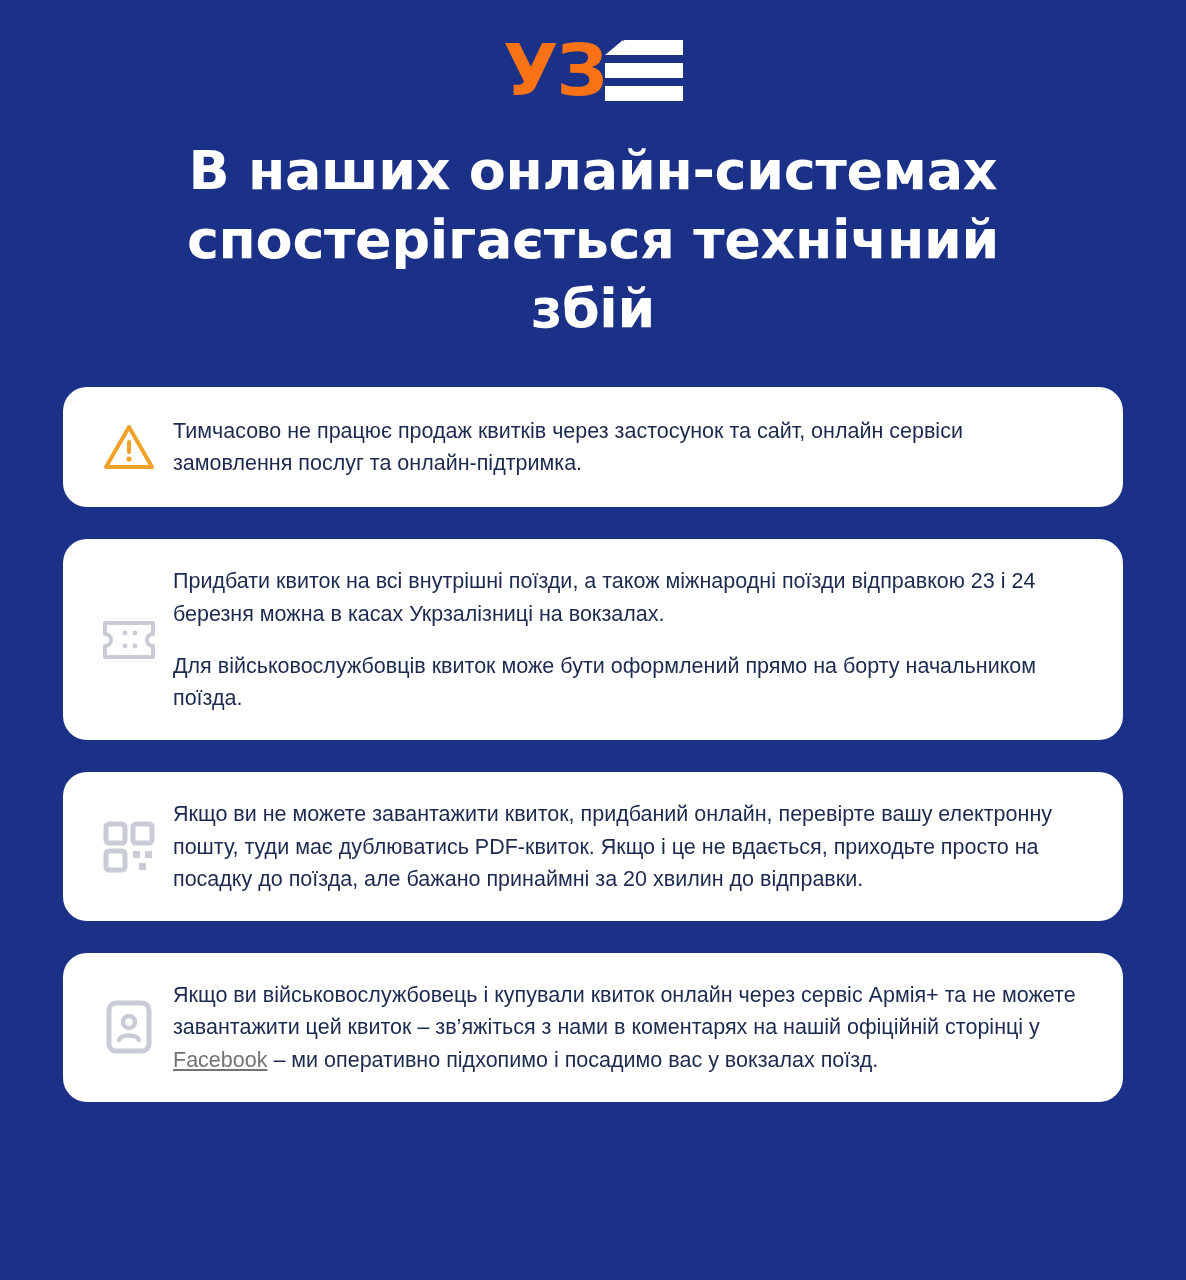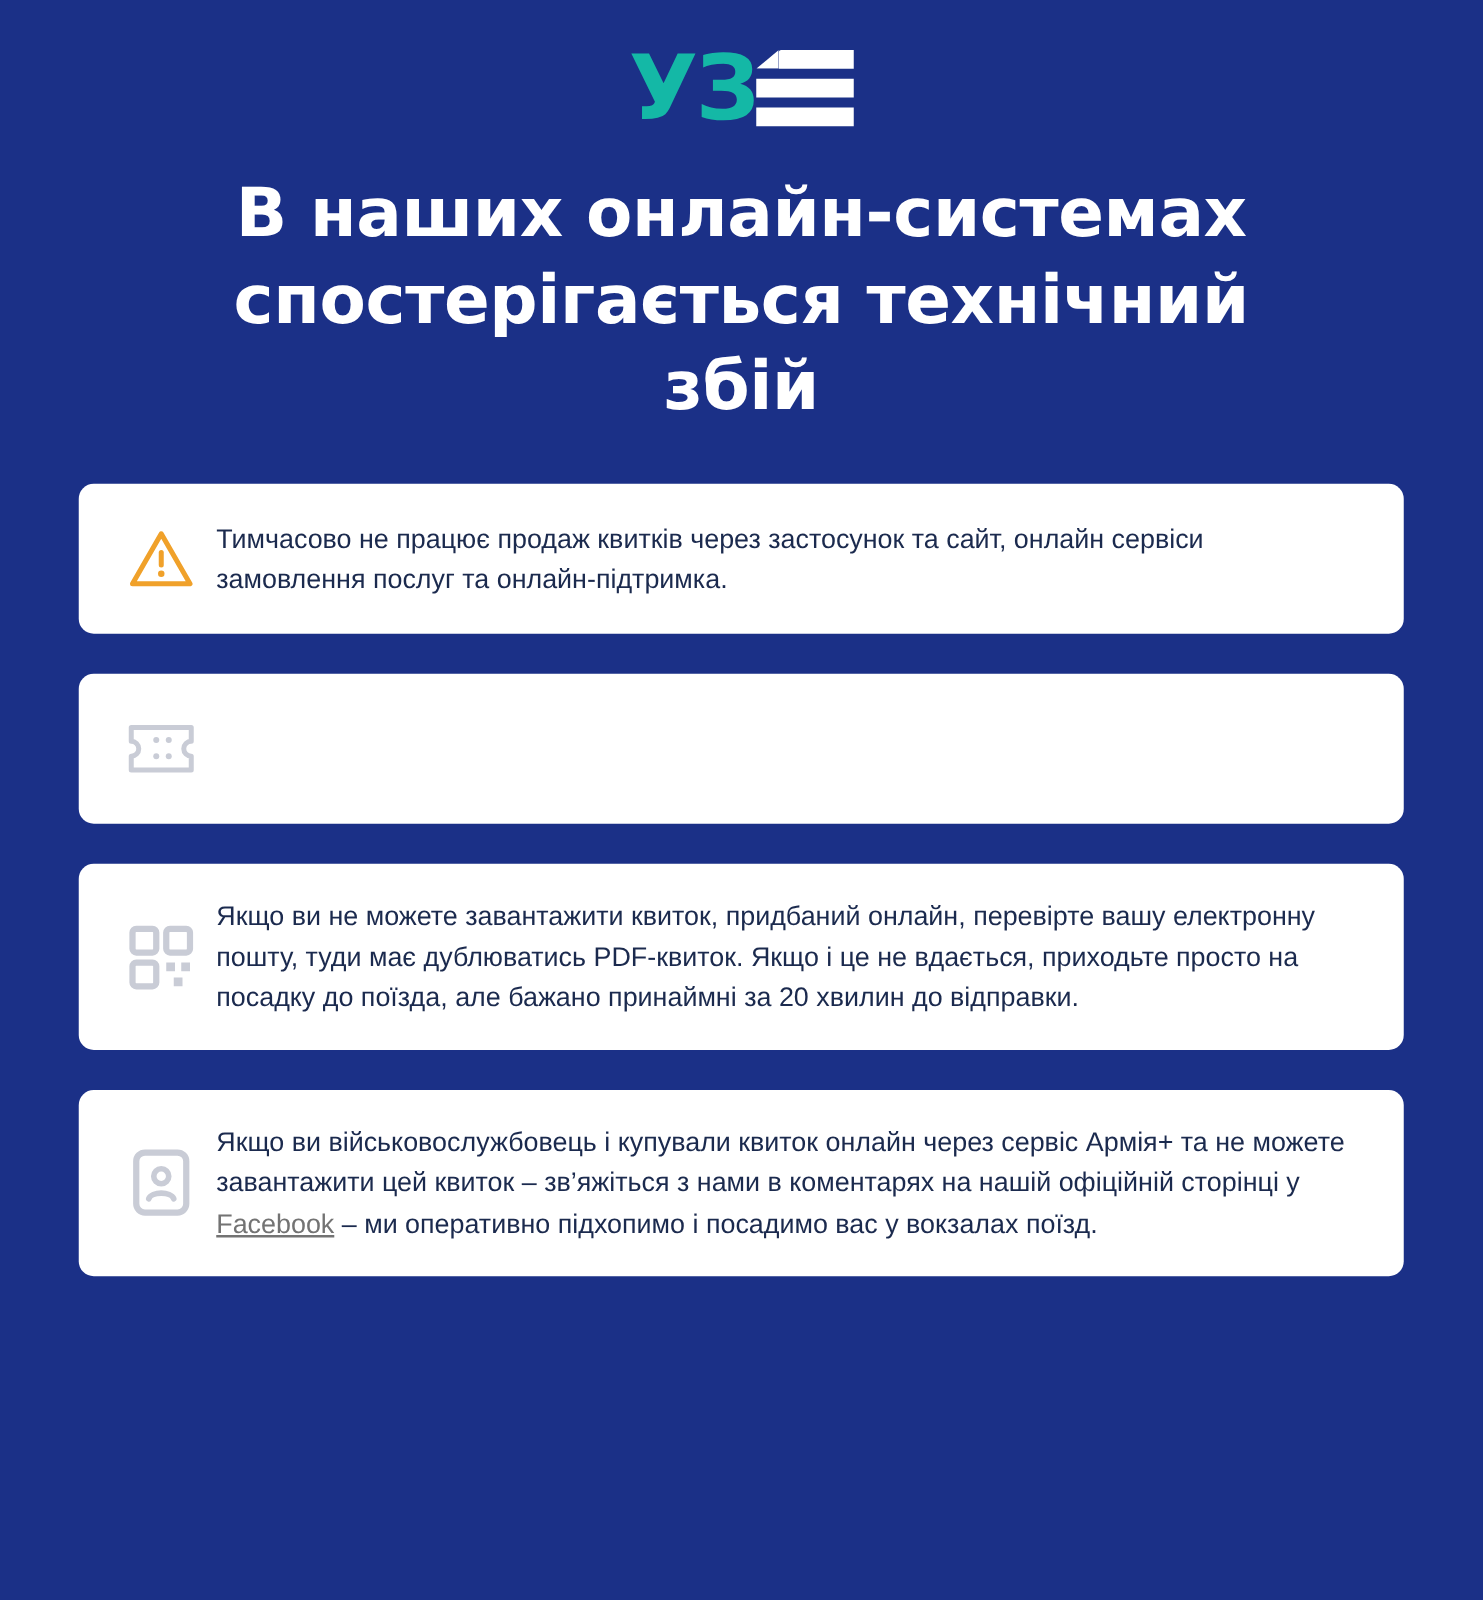--- a/index.html
+++ b/index.html
@@ -36,21 +36,21 @@
     width: 180px;
     height: 78px;
   }
   .logo-text {
     position: absolute;
     left: 0;
     top: 2px;
     font-size: 72px;
     line-height: 72px;
     font-weight: 700;
-    color: #14b8a6;
+    color: #f97316;
     letter-spacing: -2px;
     font-family: "DejaVu Sans", sans-serif;
   }
   .logo-bars {
     position: absolute;
     right: 0;
     top: 8px;
     width: 78px;
     height: 62px;
   }
@@ -88,21 +88,21 @@
   
   .cards {
     width: 100%;
     max-width: 1060px;
     display: flex;
     flex-direction: column;
     gap: 32px;
   }
   .card {
     background: #ffffff;
-    border-radius: 12px;
+    border-radius: 24px;
     display: flex;
     align-items: center;
     padding: 26px 36px 26px 22px;
     min-height: 120px;
   }
   .card-icon {
     flex: 0 0 88px;
     width: 88px;
     display: flex;
     align-items: center;
@@ -170,20 +170,24 @@
     <div class="card">
       <div class="card-icon">
         <svg class="icon-ticket" viewBox="0 0 56 46" xmlns="http://www.w3.org/2000/svg">
           <path d="M4 6 h48 v11 a6 6 0 0 0 0 12 v11 H4 V29 a6 6 0 0 0 0-12 Z" fill="none" stroke="#c9ccd6" stroke-width="4" stroke-linejoin="round"></path>
           <circle cx="24" cy="16" r="2.4" fill="#c9ccd6"></circle>
           <circle cx="24" cy="29" r="2.4" fill="#c9ccd6"></circle>
           <circle cx="34" cy="16" r="2.4" fill="#c9ccd6"></circle>
           <circle cx="34" cy="29" r="2.4" fill="#c9ccd6"></circle>
         </svg>
       </div>
+      <div class="card-body">
+        <p>Придбати квиток на всі внутрішні поїзди, а також міжнародні поїзди відправкою 23 і 24 березня можна в касах Укрзалізниці на вокзалах.</p>
+        <p>Для військовослужбовців квиток може бути оформлений прямо на борту начальником поїзда.</p>
+      </div>
     </div>
 
     <div class="card">
       <div class="card-icon">
         <svg class="icon-qr" viewBox="0 0 52 52" xmlns="http://www.w3.org/2000/svg">
           <rect x="3" y="3" width="19" height="19" rx="3" fill="none" stroke="#c9ccd6" stroke-width="5"></rect>
           <rect x="30" y="3" width="19" height="19" rx="3" fill="none" stroke="#c9ccd6" stroke-width="5"></rect>
           <rect x="3" y="30" width="19" height="19" rx="3" fill="none" stroke="#c9ccd6" stroke-width="5"></rect>
           <rect x="30" y="30" width="7" height="7" fill="#c9ccd6"></rect>
           <rect x="42" y="30" width="7" height="7" fill="#c9ccd6"></rect>

